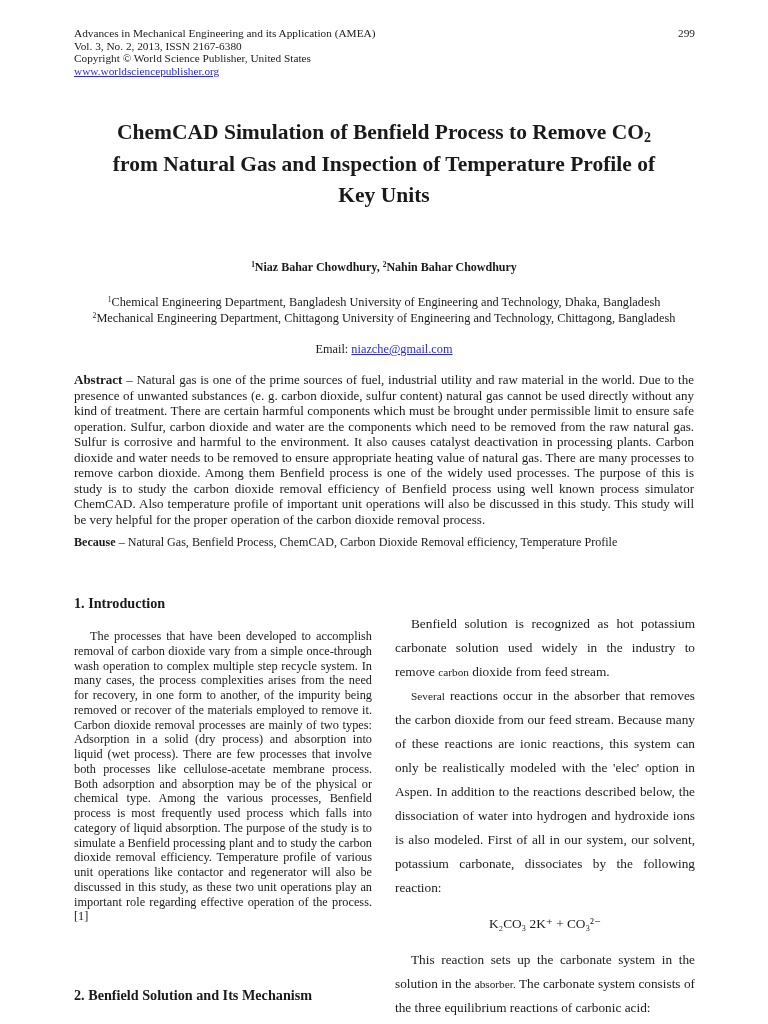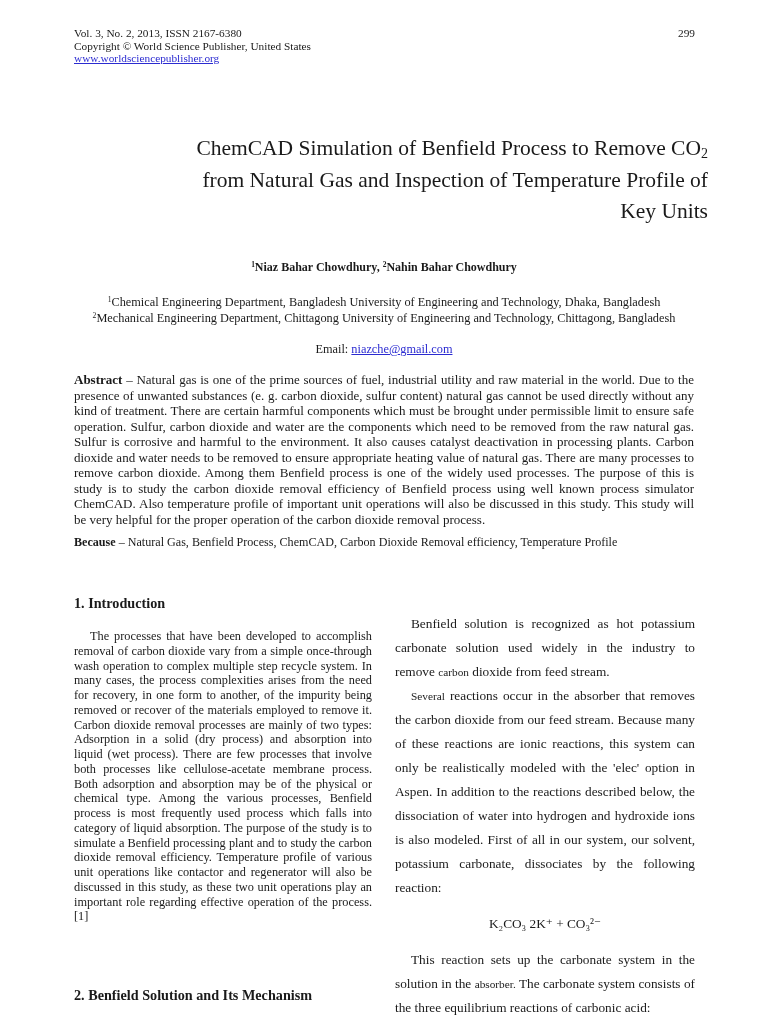--- a/index.html
+++ b/index.html
@@ -4,22 +4,22 @@
 <style>
   html, body { margin: 0; padding: 0; background: #ffffff; }
   body {
     width: 768px; height: 1024px; overflow: hidden; position: relative;
     font-family: "Liberation Serif", "DejaVu Serif", serif; color: #1a1a1a;
   }
   .header { position: absolute; left: 74px; top: 27px; font-size: 11.3px; line-height: 12.7px; }
   .header a { color: #2b2bd1; text-decoration: underline; }
   .pagenum { position: absolute; left: 678px; top: 27px; font-size: 11.3px; }
   .title {
-    position: absolute; left: 60px; width: 648px; top: 133px;
-    text-align: right; font-weight: normal; font-size: 21.5px; line-height: 31.5px;
+    position: absolute; left: 60px; width: 648px; top: 117px;
+    text-align: center; font-weight: bold; font-size: 21.5px; line-height: 31.5px;
   }
   .title sub { font-size: 14px; vertical-align: -3px; line-height: 0; }
   .authors {
     position: absolute; left: 60px; width: 648px; top: 260px;
     text-align: center; font-weight: bold; font-size: 12px;
   }
   sup { font-size: 0.62em; vertical-align: 0.55em; line-height: 0; }
   sub { font-size: 0.62em; vertical-align: -0.25em; line-height: 0; }
   .affil {
     position: absolute; left: 60px; width: 648px; top: 295px;
@@ -45,20 +45,21 @@
   .col-right { left: 395px; width: 300px; font-size: 13.3px; line-height: 24px; }
   .section-h { position: absolute; font-weight: bold; font-size: 14.2px; }
   .para { text-indent: 16px; margin: 0; }
   .small { font-size: 0.85em; }
   .eq { text-align: center; text-indent: 0; margin: 12px; }
 </style>
 </head>
 <body>
 
 <div class="header">
+  <div>Advances in Mechanical Engineering and its Application (AMEA)</div>
   <div>Vol. 3, No. 2, 2013, ISSN 2167-6380</div>
   <div>Copyright © World Science Publisher, United States</div>
   <div><a>www.worldsciencepublisher.org</a></div>
 </div>
 <div class="pagenum">299</div>
 
 <div class="title">
   <div><span>ChemCAD Simulation of Benfield Process to Remove CO</span><sub>2</sub></div>
   <div>from Natural Gas and Inspection of Temperature Profile of</div>
   <div>Key Units</div>

